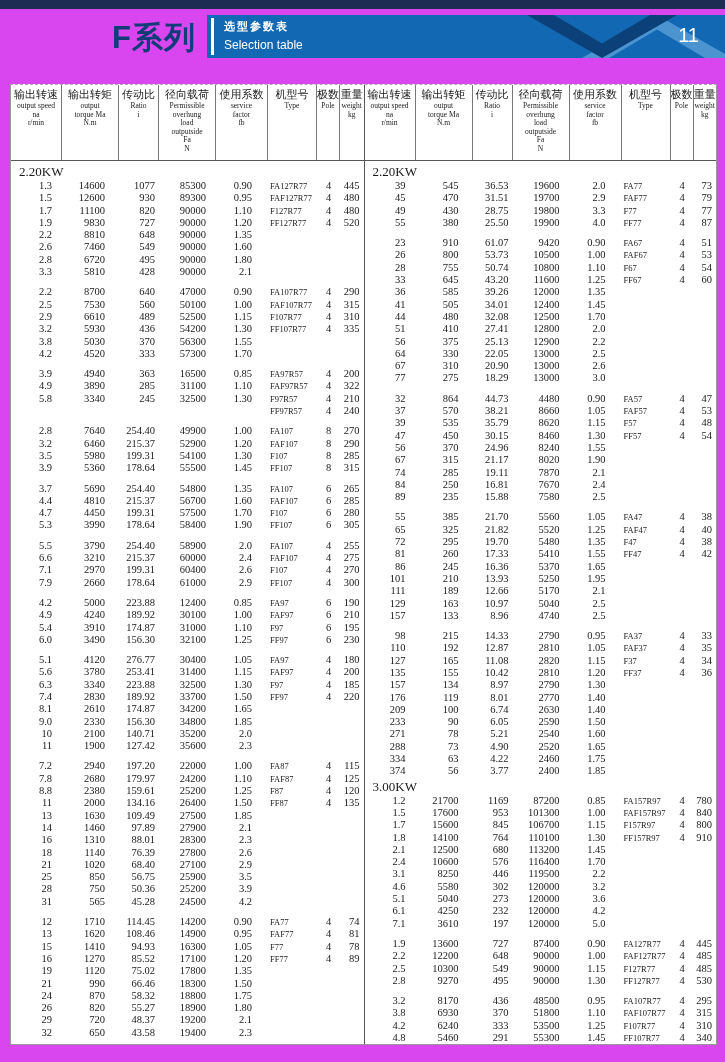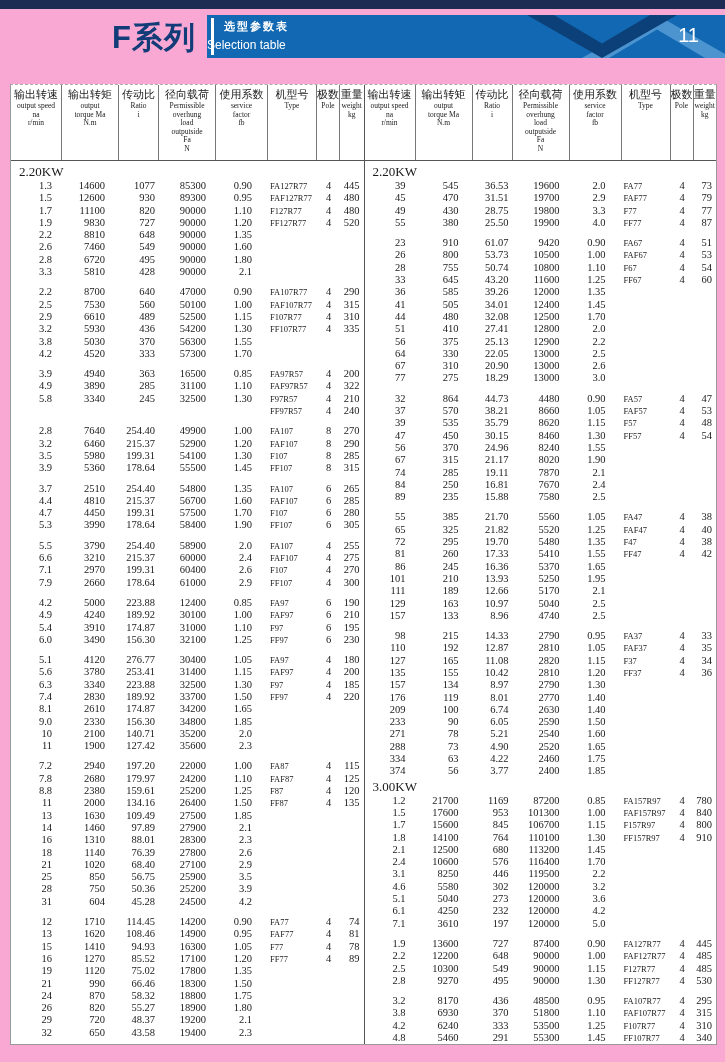--- a/index.html
+++ b/index.html
@@ -1,36 +1,36 @@
 <!DOCTYPE html>
 <html><head>
 <meta charset="utf-8">
 <style>
   * { margin:0; padding:0; box-sizing:border-box; }
   html,body { background:#e8e8e8; }
   .page {
-    position:relative; width:725px; height:1062px; background:#f9a8d4;
+    position:relative; width:725px; height:1062px; background:#d946ef;
     margin:0 auto; overflow:hidden;
     font-family:"Liberation Serif","DejaVu Serif",serif; color:#1a1a1a;
   }
   
   .topbar { position:absolute; left:0; top:0; width:100%; height:9px; background:#1c2c52; }
   .band { position:absolute; left:0; top:15px; width:725px; height:43px; }
   .brand {
     position:absolute; left:112px; top:2px; font-size:31px; font-weight:bold;
     color:#123c78; font-family:"Liberation Sans","DejaVu Sans",sans-serif; letter-spacing:1px;
   }
   .band-blue { position:absolute; left:207px; top:0; right:0; bottom:0; background:#1268b2; overflow:hidden; }
   .separator { position:absolute; left:4px; top:3px; width:3px; height:37px; background:#ffffff; }
   .subtitle-cn {
     position:absolute; left:17px; top:4px; color:#fff; font-size:11px; font-weight:bold;
     font-family:"Liberation Sans","DejaVu Sans",sans-serif; letter-spacing:2px;
   }
   .subtitle-en {
-    position:absolute; left:0; top:23px; color:#fff; font-size:12px;
+    position:absolute; left:17px; top:23px; color:#fff; font-size:12px;
     font-family:"Liberation Sans","DejaVu Sans",sans-serif;
   }
   .chev-wrap { position:absolute; left:320px; top:0; width:190px; height:100%; }
   .chev { position:absolute; top:0; height:100%; }
   .chev-light {
     left:55px; width:150px; background:#4c94d0;
     clip-path:polygon(0 100%,18% 100%,50% 34%,82% 100%,100% 100%,50% 0);
   }
   .chev-dark {
     left:0; width:150px; background:#0b4078;
@@ -358,21 +358,21 @@
             <div class="cell c2">178.64</div>
             <div class="cell c3">55500</div>
             <div class="cell c4">1.45</div>
             <div class="cell c5">FF107</div>
             <div class="cell c6">8</div>
             <div class="cell c7">315</div>
           </div>
           <div class="gap"></div>
           <div class="row">
             <div class="cell c0">3.7</div>
-            <div class="cell c1">2510</div>
+            <div class="cell c1">5690</div>
             <div class="cell c2">254.40</div>
             <div class="cell c3">54800</div>
             <div class="cell c4">1.35</div>
             <div class="cell c5">FA107</div>
             <div class="cell c6">6</div>
             <div class="cell c7">265</div>
           </div>
           <div class="row">
             <div class="cell c0">4.4</div>
             <div class="cell c1">4810</div>
@@ -672,21 +672,21 @@
             <div class="cell c1">750</div>
             <div class="cell c2">50.36</div>
             <div class="cell c3">25200</div>
             <div class="cell c4">3.9</div>
             <div class="cell c5"></div>
             <div class="cell c6"></div>
             <div class="cell c7"></div>
           </div>
           <div class="row">
             <div class="cell c0">31</div>
-            <div class="cell c1">604</div>
+            <div class="cell c1">565</div>
             <div class="cell c2">45.28</div>
             <div class="cell c3">24500</div>
             <div class="cell c4">4.2</div>
             <div class="cell c5"></div>
             <div class="cell c6"></div>
             <div class="cell c7"></div>
           </div>
           <div class="gap"></div>
           <div class="row">
             <div class="cell c0">12</div>

